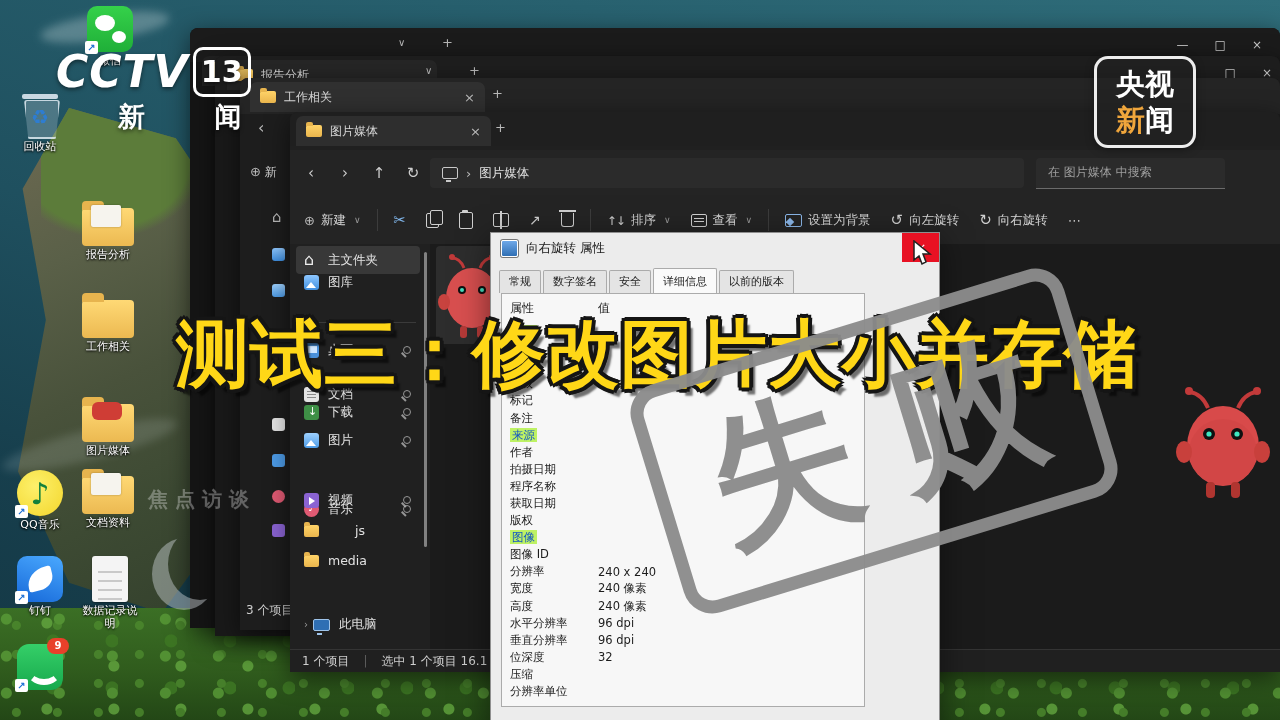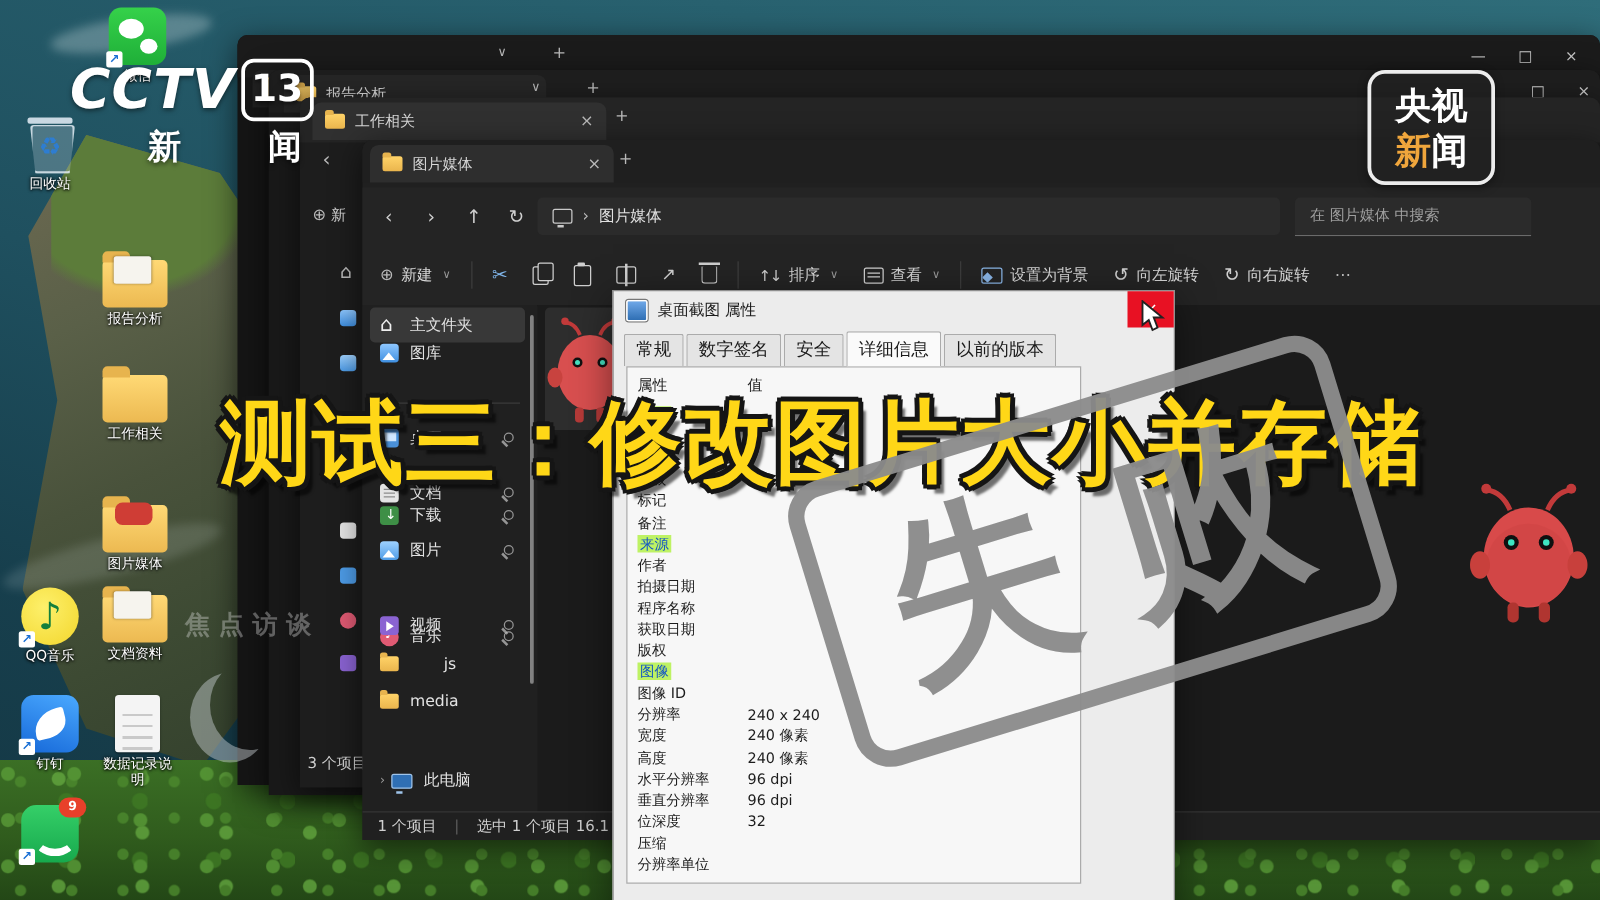--- a/index.html
+++ b/index.html
@@ -137,21 +137,21 @@
   .vsep{color:#5d5d5d;}
   
   #dialog{position:absolute;left:490px;top:232px;width:450px;height:500px;background:#ececec;z-index:6;
     border:1px solid #8f8f8f;box-shadow:0 8px 30px rgba(0,0,0,.5);box-sizing:border-box;color:#111;}
   #dlg-titlebar{position:absolute;left:0;top:0;right:0;height:30px;display:flex;align-items:center;padding-left:10px;gap:8px;}
   #dlg-appicon{width:15px;height:15px;background:linear-gradient(180deg,#6fa8e8,#2f6fb4);border-radius:2px;border:1px solid #fff;box-shadow:0 0 0 1px #777;}
   #dlg-title{font-size:12.5px;color:#1a1a1a;}
   #dlg-close{position:absolute;right:0;top:0;width:37px;height:29px;background:#e81123;color:#fff;
     display:flex;align-items:center;justify-content:center;font-size:14px;}
   #dlg-tabs{position:absolute;left:8px;top:36px;right:8px;height:24px;display:flex;gap:2px;align-items:flex-end;}
-  .dlg-tab{font-size:14px;color:#1a1a1a;padding:3px 9px 4px;background:#e4e4e4;border:1px solid #ababab;border-bottom:none;border-radius:2px 2px 0 0;}
+  .dlg-tab{font-size:11px;color:#1a1a1a;padding:3px 9px 4px;background:#e4e4e4;border:1px solid #ababab;border-bottom:none;border-radius:2px 2px 0 0;}
   .dlg-tab.active{background:#fafafa;padding-top:5px;position:relative;z-index:2;}
   #dlg-list{position:absolute;left:10px;top:60px;width:362px;height:412px;background:#f7f7f7;border:1px solid #ababab;}
   #dlg-cols{position:absolute;left:0;top:6px;width:100%;display:flex;font-size:12px;color:#222;}
   #dlg-cols .c1{width:88px;padding-left:8px;}
   #dlg-rows{position:absolute;left:0;top:30px;width:100%;}
   .drow{display:flex;height:17.1px;align-items:center;font-size:11.5px;color:#1c1c1c;}
   .drow .lab{width:88px;padding-left:8px;flex:0 0 auto;white-space:nowrap;}
   .drow .val{white-space:nowrap;}
   .drow.section .lab span{color:#1356c4;background:#bef264;padding:0 2px;margin-top:44px;}
   
@@ -462,21 +462,21 @@
       <span>1 个项目</span>
       <span class="vsep">|</span>
       <span>选中 1 个项目  16.1 KB</span>
       <span class="vsep">|</span>
     </div>
   </div>
 
   <div id="dialog">
     <div id="dlg-titlebar">
       <span id="dlg-appicon"></span>
-      <span id="dlg-title">桌面截图 属性</span>
+      <span id="dlg-title">向右旋转 属性</span>
     </div>
     <div id="dlg-close">×</div>
     <div id="dlg-tabs">
         <span class="dlg-tab">常规</span>
         <span class="dlg-tab">数字签名</span>
         <span class="dlg-tab">安全</span>
         <span class="dlg-tab active">详细信息</span>
         <span class="dlg-tab">以前的版本</span>
       </div>
     <div id="dlg-list">

